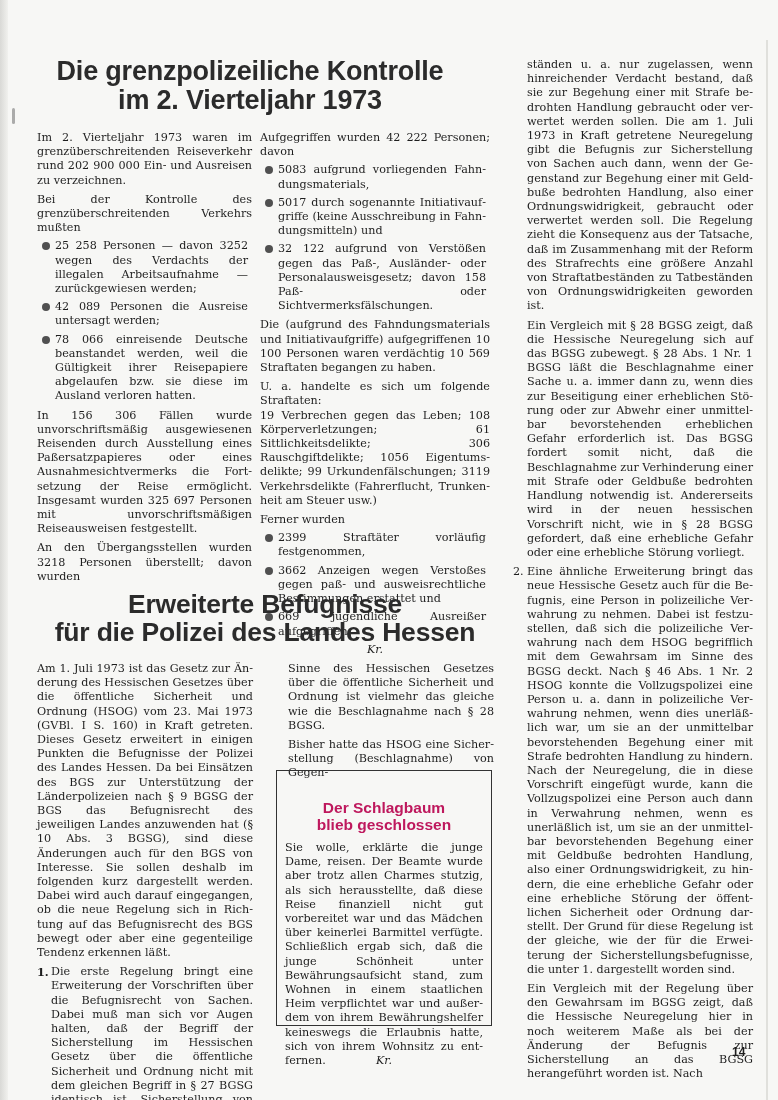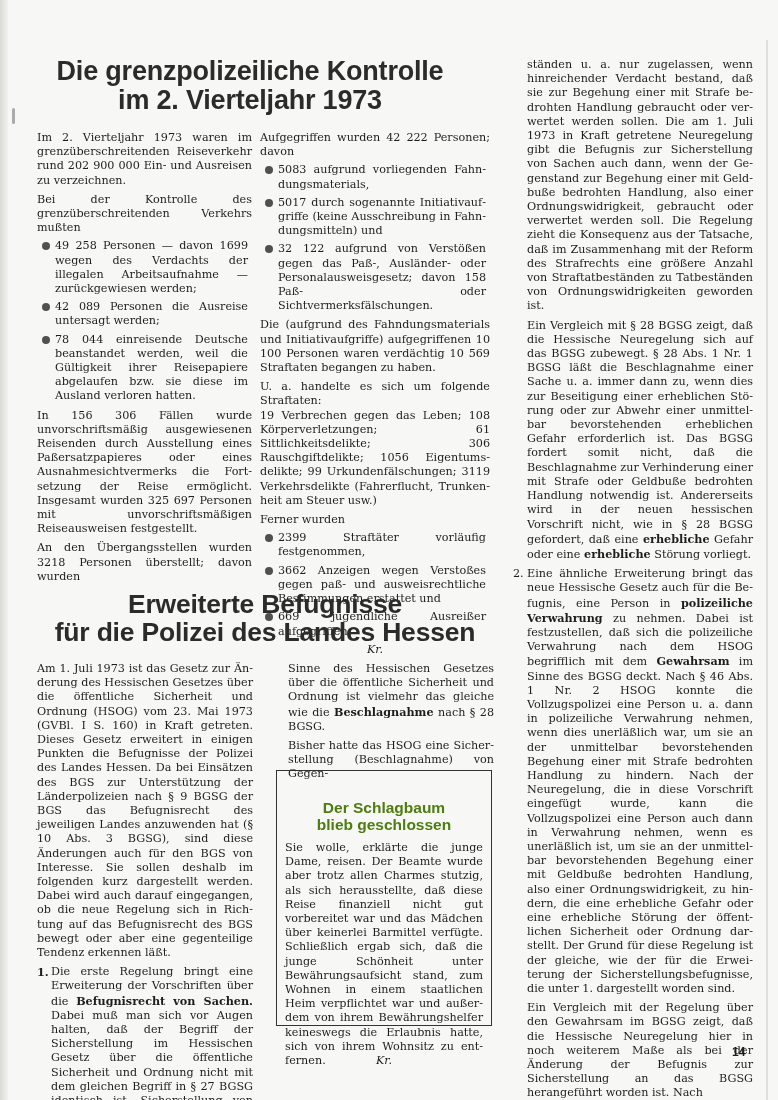--- a/index.html
+++ b/index.html
@@ -26,26 +26,26 @@
   .c3 { left: 527px; top: 58px; width: 226px; }
   .c4 { left: 37px; top: 662px; width: 216px; }
   .c5 { left: 288px; top: 662px; width: 206px; }
   ul.bul { list-style: none; margin: 0 0 5px 0; padding: 0; }
   ul.bul li { position: relative; padding-left: 14px; margin: 4px; }
   ul.bul li::before { content: ""; position: absolute; left: 1px; top: 3px; width: 8px; height: 8px; border-radius: 50%; background: #505050; }
   ol.num { margin: 0 0 5px 0; padding: 0; list-style: none; }
   ol.num li { position: relative; padding-left: 14px; }
   .num-mark { position: absolute; left: 0; top: 0; font-weight: bold; }
   .sig { text-align: center; font-style: italic; }
-  b { font-weight: bold; }
+  b { font-weight: normal; }
   .box {
     position: absolute; left: 276px; top: 770px; width: 216px; height: 256px;
     border: 1.5px solid #333; padding: 0 8px; box-sizing: border-box;
   }
-  .box-title { font-family: "Liberation Sans", sans-serif; font-weight: bold; font-size: 15.5px; line-height: 17px; text-align: center; margin-top: 28px; color: #4d7c0f; }
+  .box-title { font-family: "Liberation Sans", sans-serif; font-weight: bold; font-size: 15.5px; line-height: 17px; text-align: center; margin-top: 28px; color: #be185d; }
   .box-body { font-size: 11.2px; line-height: 14.2px; text-align: justify; margin-top: 8px; }
   .pageno { position: absolute; left: 732px; top: 1045px; font-family: "Liberation Sans", sans-serif; font-weight: bold; font-size: 12px; }
   .scan-mark { position: absolute; width: 3px; background: #8a8a8a; border-radius: 2px; opacity: 0.7; }
 </style>
 </head>
 <body>
 
 <div class="page">
   <div class="edge-left"></div>
   <div class="edge-right"></div>
@@ -53,23 +53,23 @@
 
   <div class="headline h1">
     <div>Die grenzpolizeiliche Kontrolle</div>
     <div>im 2. Vierteljahr 1973</div>
   </div>
 
   <div class="col c1">
     <p>Im 2. Vierteljahr 1973 waren im grenz­überschreitenden Reiseverkehr rund 202 900 000 Ein- und Ausreisen zu ver­zeichnen.</p>
     <p style="margin-bottom:0">Bei der Kontrolle des grenzüberschrei­tenden Verkehrs mußten</p>
     <ul class="bul">
-      <li>49 258 Personen — davon 1699 we­gen des Verdachts der illegalen Ar­beitsaufnahme — zurückgewiesen wer­den;</li>
+      <li>25 258 Personen — davon 3252 we­gen des Verdachts der illegalen Ar­beitsaufnahme — zurückgewiesen wer­den;</li>
       <li>42 089 Personen die Ausreise untersagt werden;</li>
-      <li>78 044 einreisende Deutsche beanstan­det werden, weil die Gültigkeit ihrer Reisepapiere abgelaufen bzw. sie diese im Ausland verloren hatten.</li>
+      <li>78 066 einreisende Deutsche beanstan­det werden, weil die Gültigkeit ihrer Reisepapiere abgelaufen bzw. sie diese im Ausland verloren hatten.</li>
     </ul>
     <p>In 156 306 Fällen wurde unvorschrifts­mäßig ausgewiesenen Reisenden durch Ausstellung eines Paßersatzpapieres oder eines Ausnahmesichtvermerks die Fort­setzung der Reise ermöglicht. Insgesamt wurden 325 697 Personen mit unvor­schriftsmäßigen Reiseausweisen festge­stellt.</p>
     <p style="margin-bottom:0">An den Übergangsstellen wurden 3218 Personen überstellt; davon wurden</p>
   </div>
 
   <div class="col c2">
     <p style="margin-bottom:0">Aufgegriffen wurden 42 222 Personen; davon</p>
     <ul class="bul">
       <li>5083 aufgrund vorliegenden Fahn­dungsmaterials,</li>
       <li>5017 durch sogenannte Initiativauf­griffe (keine Ausschreibung in Fahn­dungsmitteln) und</li>

